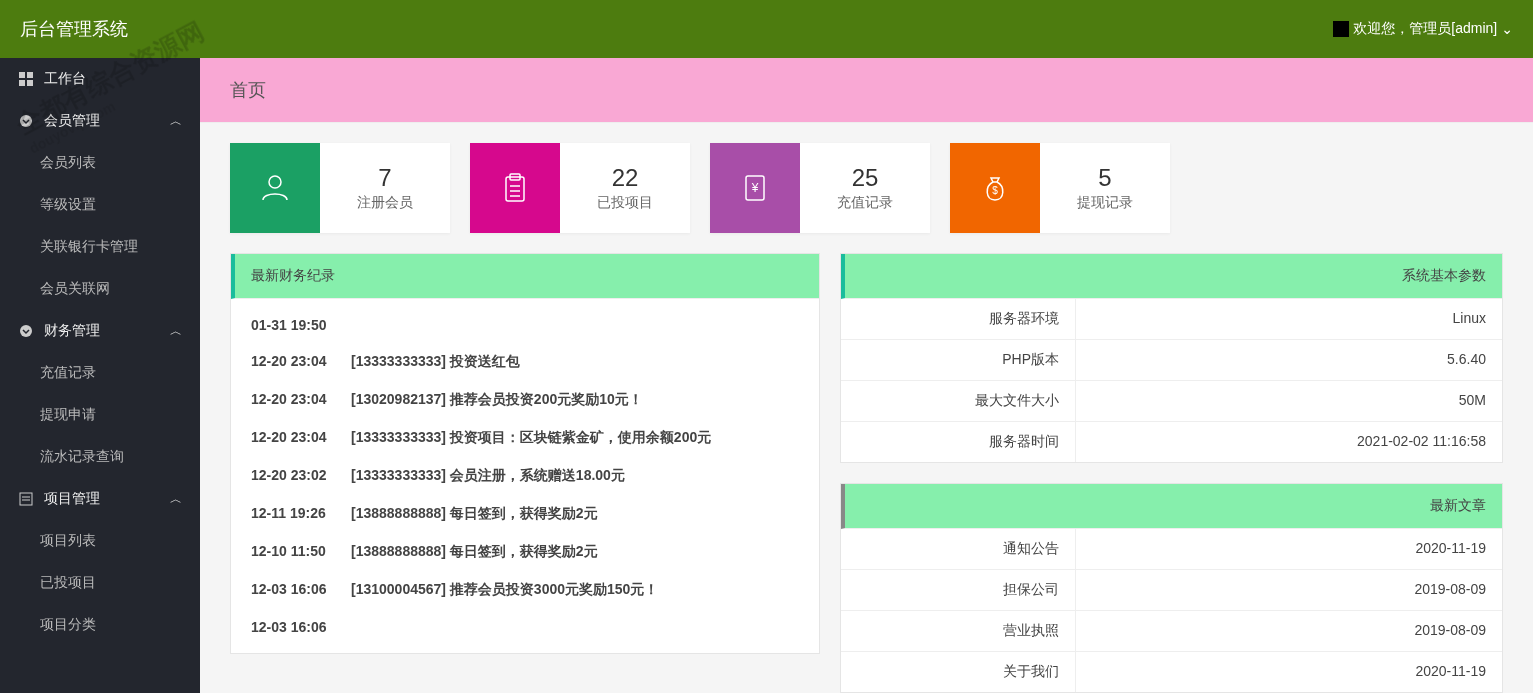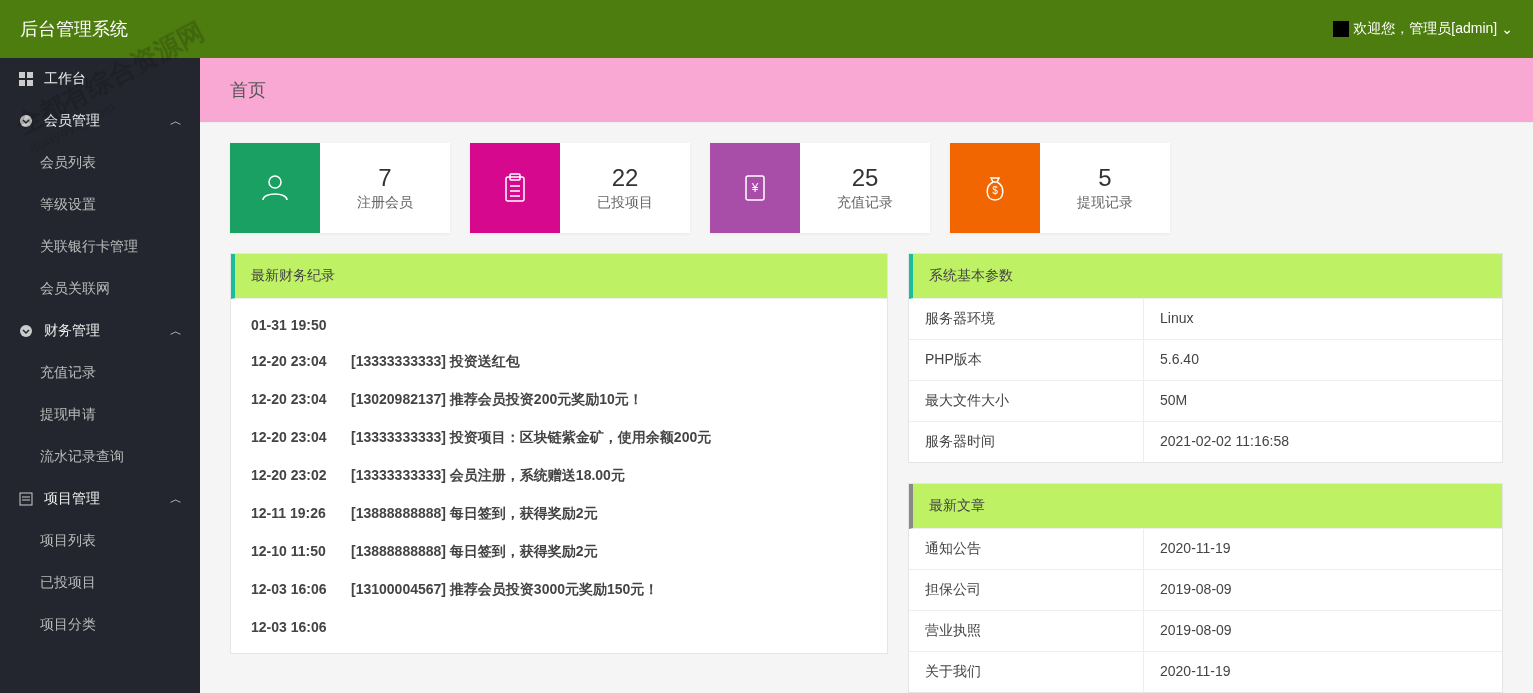--- a/index.html
+++ b/index.html
@@ -27,24 +27,24 @@
 .tile-green .tile-icon { background: #1ba064; }
 .tile-pink .tile-icon { background: #d6088d; }
 .tile-purple .tile-icon { background: #a84ea8; }
 .tile-orange .tile-icon { background: #f16600; }
 .tile-body { flex: 1; display: flex; flex-direction: column; align-items: center; justify-content: center; }
 .tile-num { font-size: 24px; color: #333; }
 .tile-label { font-size: 14px; color: #666; margin-top: 2px; }
 
 .panels-row { display: flex; gap: 20px; padding: 0 30px 30px; align-items: flex-start; }
 .panel-left { flex: 1; }
-.panel-right { width: 595px; display: flex; flex-direction: column; gap: 20px; }
+.panel-right { width: 663px; display: flex; flex-direction: column; gap: 20px; text-align: right; }
 
 .panel { background: #fff; border: 1px solid #e5e5e5; }
-.panel-header { border-left: 4px solid #1abc9c; padding: 13px 16px; font-size: 14px; color: #444; background: #bef264; border-bottom: 1px solid #eee; }
+.panel-header { border-left: 4px solid #1abc9c; padding: 13px 16px; font-size: 14px; color: #444; background: #86efac; border-bottom: 1px solid #eee; }
 .panel-header.gray { border-left-color: #888; }
 
 .finance-list { padding: 8px 0; font-weight: bold; }
 .finance-row { display: flex; padding: 10px 20px; font-size: 14px; color: #444; }
 .finance-time { width: 100px; flex-shrink: 0; }
 .finance-text { flex: 1; }
 
 .kv-row { display: flex; border-top: 1px solid #eee; }
 .kv-row:first-child { border-top: none; }
 .kv-key { width: 235px; padding: 11px 16px; color: #444; border-right: 1px solid #eee; }

